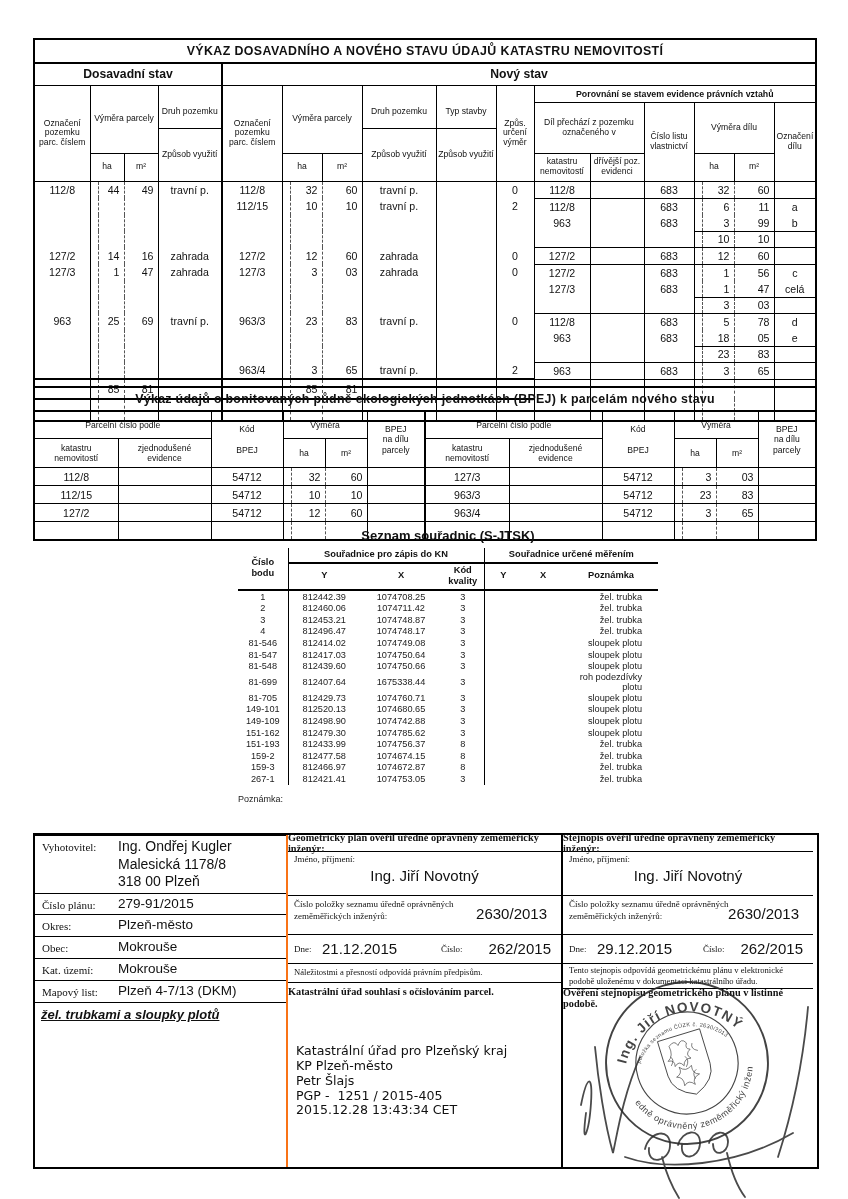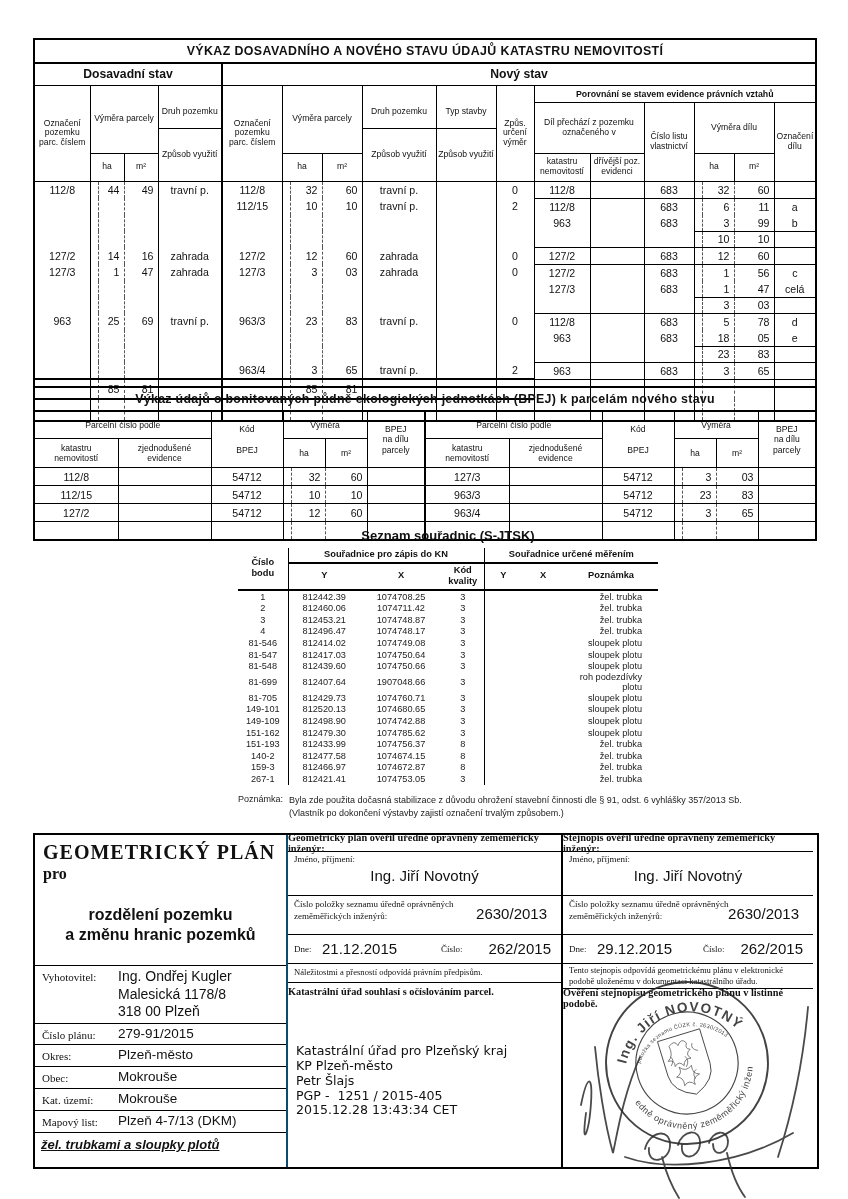--- a/index.html
+++ b/index.html
@@ -72,21 +72,21 @@
   #tc tbody td.c7{text-align:right;padding-right:16px;}
   #tc tbody td.c1{border-right:1.5px solid #000;}
   #tc tbody td.c4{border-right:1.5px solid #000;}
   .noteline{display:flex;gap:6px;margin-top:9px;font-size:9px;color:#222;width:560px;}
   .noteline .nl-label{flex:0 0 auto;}
   .noteline .nl-text{line-height:1.5;}
   
   #footer{position:absolute;left:33px;top:833px;width:782px;height:332px;border:2px solid #000;
           display:grid;grid-template-columns:251px 277px 250px;}
   .fl,.fm,.fr{position:relative;}
-  .fm{border-left:2px solid #0c4a6e;border-right:2px solid #000;}
+  .fm{border-left:2px solid #f97316;border-right:2px solid #000;}
   
   .gp-head{height:124px;padding:6px 8px 0 8px;}
   .gp-title{font-family:"Liberation Serif",serif;font-weight:bold;font-size:20px;letter-spacing:1px;}
   .gp-pro{font-family:"Liberation Serif",serif;font-weight:bold;font-size:16px;margin-top:1px;}
   .gp-purpose{text-align:center;font-weight:bold;font-size:16px;line-height:1.25;margin-top:22px;}
   .lrow{border-top:1.5px solid #000;display:flex;padding:2px 8px 2px 7px;}
   .lrow .ll{flex:0 0 76px;font-family:"Liberation Serif",serif;font-size:11px;padding-top:3px;}
   .lrow .lv{font-size:14px;line-height:1.25;}
   .lrow.small .lv{font-size:13.5px;}
   .lnote{border-top:1.5px solid #000;padding:2px 6px 0 6px;}
@@ -658,21 +658,21 @@
             <td class="c2">812439.60</td>
             <td class="c3">1074750.66</td>
             <td class="c4">3</td>
             <td class="c5"></td>
             <td class="c6"></td>
             <td class="c7">sloupek plotu</td>
           </tr>
           <tr>
             <td class="c1">81-699</td>
             <td class="c2">812407.64</td>
-            <td class="c3">1907048.66</td>
+            <td class="c3">1675338.44</td>
             <td class="c4">3</td>
             <td class="c5"></td>
             <td class="c6"></td>
             <td class="c7">roh podezdívky plotu</td>
           </tr>
           <tr>
             <td class="c1">81-705</td>
             <td class="c2">812429.73</td>
             <td class="c3">1074760.71</td>
             <td class="c4">3</td>
@@ -710,21 +710,21 @@
           <tr>
             <td class="c1">151-193</td>
             <td class="c2">812433.99</td>
             <td class="c3">1074756.37</td>
             <td class="c4">8</td>
             <td class="c5"></td>
             <td class="c6"></td>
             <td class="c7">žel. trubka</td>
           </tr>
           <tr>
-            <td class="c1">140-2</td>
+            <td class="c1">159-2</td>
             <td class="c2">812477.58</td>
             <td class="c3">1074674.15</td>
             <td class="c4">8</td>
             <td class="c5"></td>
             <td class="c6"></td>
             <td class="c7">žel. trubka</td>
           </tr>
           <tr>
             <td class="c1">159-3</td>
             <td class="c2">812466.97</td>
@@ -740,33 +740,26 @@
             <td class="c3">1074753.05</td>
             <td class="c4">3</td>
             <td class="c5"></td>
             <td class="c6"></td>
             <td class="c7">žel. trubka</td>
           </tr>
         </tbody>
     </table>
     <div class="noteline">
       <span class="nl-label">Poznámka:</span>
-      <span class="nl-text"><span>Byla zde použita dočasná stabilizace z důvodu ohrožení stavební činnosti dle § 91, odst. 6 vyhlášky 357/2013 Sb.</span><br><span>(Vlastník po dokončení výstavby zajistí označení trvalým způsobem.)</span></span>
     </div>
   </div>
 
   <div id="footer">
 
     <div class="fl">
-      <div class="gp-head">
-        <div class="gp-title">GEOMETRICKÝ PLÁN</div>
-        <div class="gp-pro">pro</div>
-        <div class="gp-purpose ml">rozdělení pozemku
-a změnu hranic pozemků</div>
-      </div>
       <div class="lrow">
         <span class="ll">Vyhotovitel:</span>
         <span class="lv ml">Ing. Ondřej Kugler
 Malesická 1178/8
 318 00 Plzeň</span>
       </div>
       <div class="lrow small">
         <span class="ll">Číslo plánu:</span>
         <span class="lv">279-91/2015</span>
       </div>

